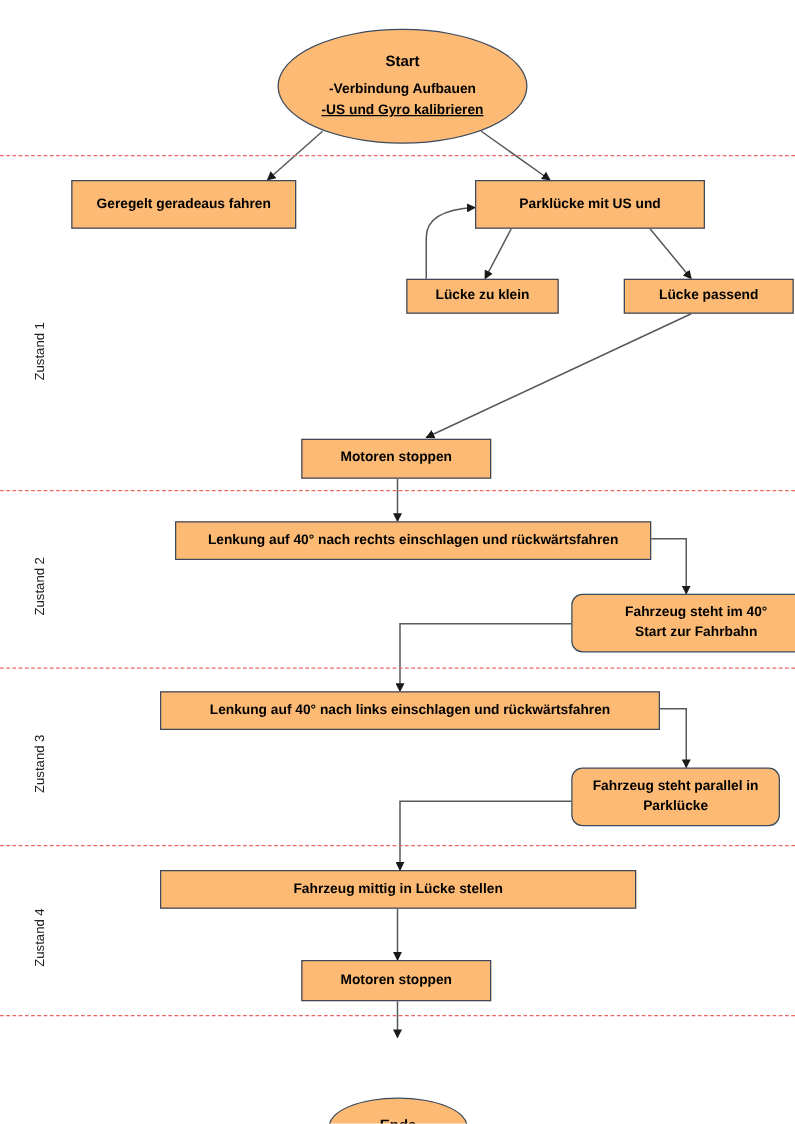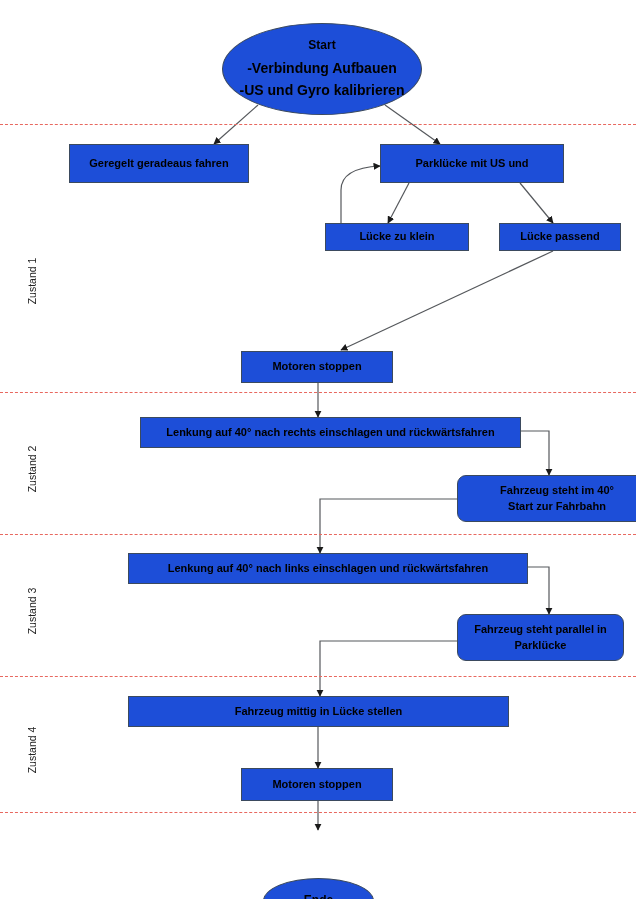--- a/index.html
+++ b/index.html
@@ -21,21 +21,21 @@
   #svg-layer {
     position: absolute;
     left: 0;
     top: 0;
     width: 636px;
     height: 899px;
   }
   .node {
     position: absolute;
     box-sizing: border-box;
-    background: #1d4ed8;
+    background: #fdba74;
     border: 1.4px solid #3b4a5e;
     display: flex;
     align-items: center;
     justify-content: center;
     text-align: center;
     font-weight: bold;
     font-size: 11px;
     color: #000000;
     line-height: 1.45;
     padding: 2px 6px;
@@ -44,21 +44,21 @@
   .node.rounded {
     border-radius: 9px;
   }
   .node.ellipse {
     border-radius: 50%;
     flex-direction: column;
     border-width: 1.5px;
   }
   .node .sub {
     font-weight: bold;
-    font-size: 14px;
+    font-size: 11px;
     line-height: 1.5;
     margin-top: 4px;
   }
   .node .ttl {
     font-size: 12px;
     font-weight: bold;
   }
   .zustand-label {
     position: absolute;
     font-size: 10.5px;
@@ -127,36 +127,36 @@
   <div class="divider" style="top:812px"></div>
 
   <div class="zustand-label" style="left:-3px; top:275px; width:70px;">Zustand 1</div>
   <div class="zustand-label" style="left:-3px; top:463px; width:70px;">Zustand 2</div>
   <div class="zustand-label" style="left:-3px; top:605px; width:70px;">Zustand 3</div>
   <div class="zustand-label" style="left:-3px; top:744px; width:70px;">Zustand 4</div>
 
   <div class="node ellipse" style="left:222px; top:23px; width:200px; height:92px;">
     <div class="ttl">Start</div>
     <div class="sub">-Verbindung Aufbauen</div>
-    <div class="sub" style="margin-top:1px;">-US und Gyro kalibrieren</div>
+    <div class="sub" style="margin-top:1px;text-decoration:underline;">-US und Gyro kalibrieren</div>
   </div>
 
-  <div class="node" style="left:69px; top:144px; width:180px; height:39px;">
+  <div class="node" style="left:57px; top:144px; width:180px; height:39px;">
     <span>Geregelt geradeaus fahren</span>
   </div>
 
   <div class="node" style="left:380px; top:144px; width:184px; height:39px; ">
     <span>Parklücke mit US und</span>
   </div>
 
-  <div class="node" style="left:325px; top:223px; width:144px; height:28px;">
+  <div class="node" style="left:325px; top:223px; width:122px; height:28px;">
     <span>Lücke zu klein</span>
   </div>
 
-  <div class="node" style="left:499px; top:223px; width:122px; height:28px;">
+  <div class="node" style="left:499px; top:223px; width:136px; height:28px;">
     <span>Lücke passend</span>
   </div>
 
   <div class="node" style="left:241px; top:351px; width:152px; height:32px;">
     <span>Motoren stoppen</span>
   </div>
 
   <div class="node" style="left:128px; top:417px; width:381px; height:31px;margin-left:12px;">
     <span>Lenkung auf 40° nach rechts einschlagen und rückwärtsfahren</span>
   </div>

